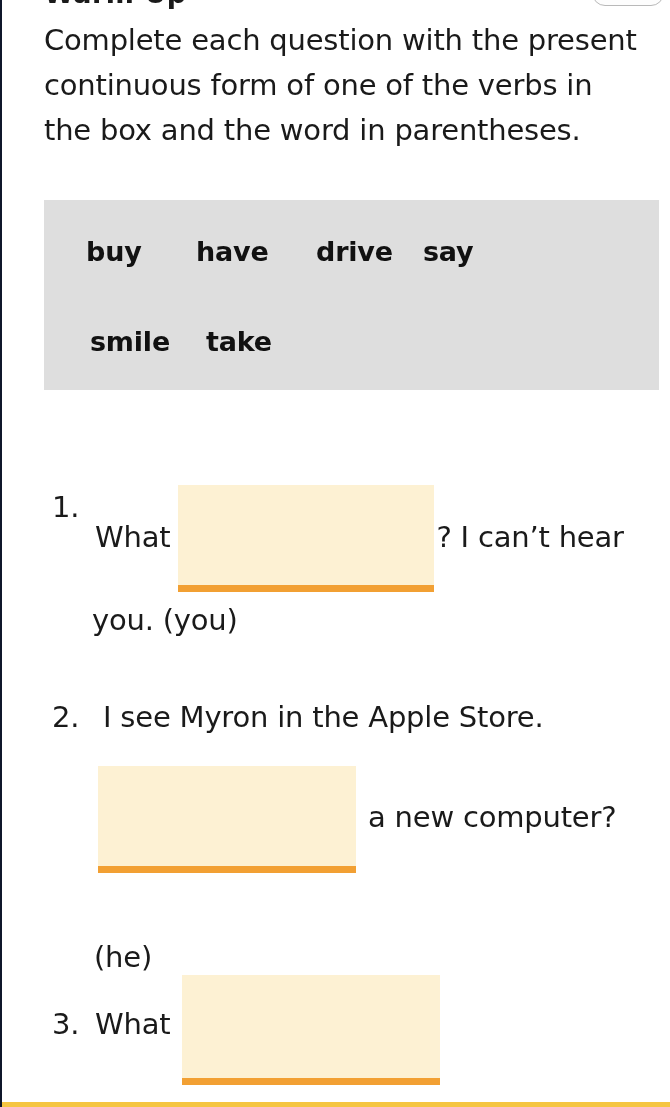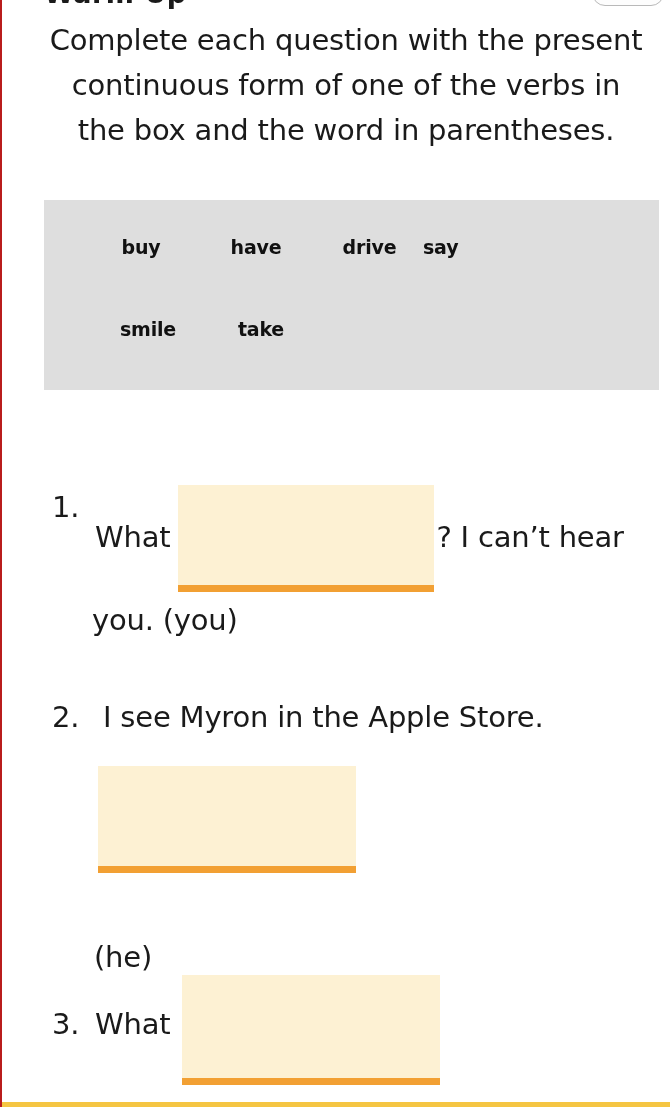--- a/index.html
+++ b/index.html
@@ -15,22 +15,21 @@
     font-family: "DejaVu Sans", sans-serif;
     color: #1a1a1a;
   }
 
   #page {
     position: relative;
     width: 670px;
     height: 1107px;
     background: #ffffff;
     overflow: hidden;
-    border-left: 2px solid #b91c1c;
-    text-align: center;
+    border-left: 2px solid #0f172a;
   }
 
   
   .top-strip {
     position: absolute;
     left: 0; top: 0;
     width: 670px;
     height: 9px;
     overflow: hidden;
     background: #ffffff;
@@ -86,26 +85,26 @@
     height: 190px;
     background: #dedede;
   }
   .word-row {
     position: absolute;
     left: 0;
     width: 100%;
     display: flex;
     align-items: center;
     font-weight: 700;
-    font-size: 19px;
+    font-size: 27px;
     color: #111;
     letter-spacing: -0.2px;
   }
   .word-row.row-1 { top: 36px; padding-left: 42px; }
-  .word-row.row-2 { top: 118px; padding-left: 46px; }
+  .word-row.row-2 { top: 126px; padding-left: 46px; }
   .word-row .word { display: inline-block; }
   .word-row.row-1 .word:nth-child(1) { width: 110px; }
   .word-row.row-1 .word:nth-child(2) { width: 120px; }
   .word-row.row-1 .word:nth-child(3) { width: 107px; }
   .word-row.row-2 .word:nth-child(1) { width: 116px; }
   .word-row.row-2 .word:nth-child(2) { width: 110px; }
 
   
   .question {
     position: absolute;
@@ -186,20 +185,21 @@
 
   <div class="question q-num" id="q1-num">1.</div>
   <div class="question" id="q1-line2">you. (you)</div>
   <div class="question" id="q1-line1">
     <span class="q-text">What</span><span class="blank" id="q1-blank"></span><span class="q-text">? I can’t hear</span>
   </div>
 
   <div class="question q-num" id="q2-num">2.</div>
   <div class="question" id="q2-line1">I see Myron in the Apple Store.</div>
   <div class="blank" id="q2-blank"></div>
+  <div class="question" id="q2-line2">a new computer?</div>
   <div class="question" id="q2-line3">(he)</div>
 
   <div class="question q-num" id="q3-num">3.</div>
   <div class="question" id="q3-line1">What</div>
   <div id="q3-blank" style="background:#fdf1d3;"></div>
 
   <div class="bottom-rule"></div>
 
 </div>
 

